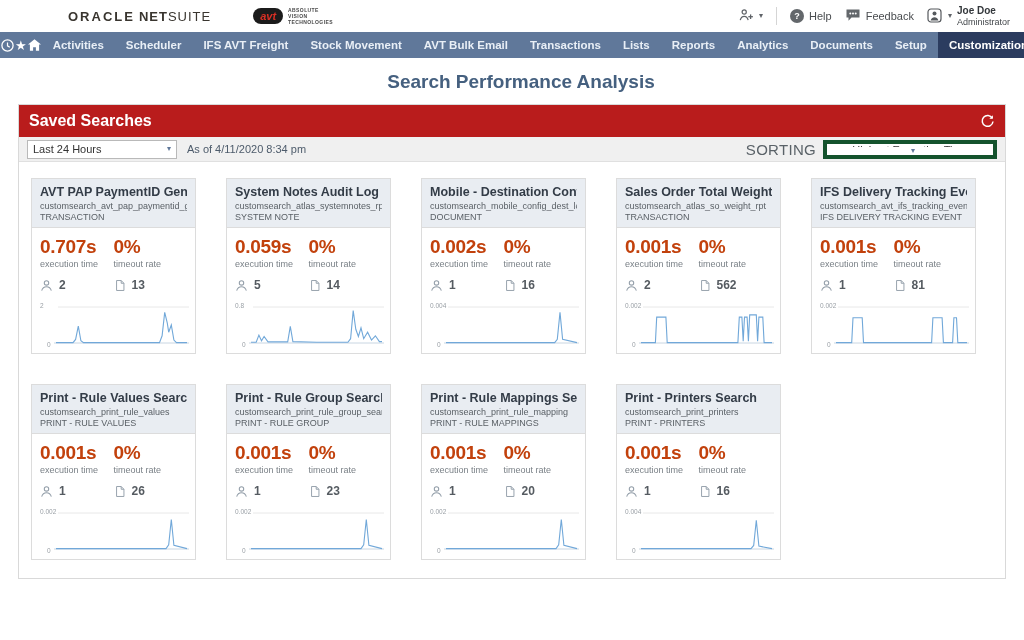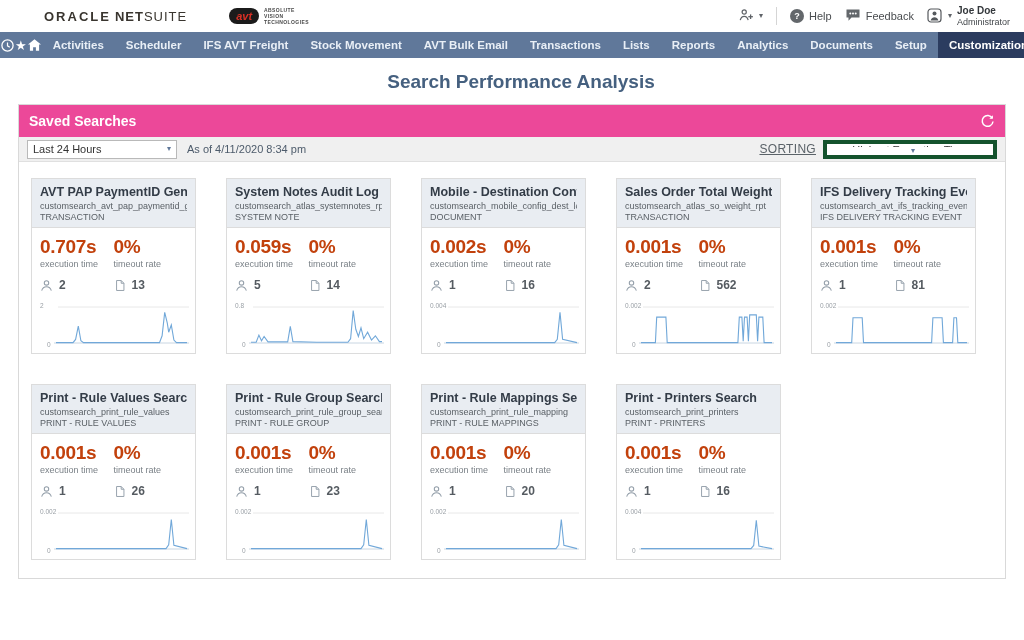--- a/index.html
+++ b/index.html
@@ -2,21 +2,21 @@
 <html><head>
 <meta charset="utf-8">
 <style>
   * { box-sizing: border-box; margin: 0; padding: 0; }
   html,body { width:1024px; height:640px; background:#fff; overflow:hidden;
     font-family:"Liberation Sans", sans-serif; }
 
   
   .top-header { height:32px; display:flex; align-items:center; padding:0 14px; background:#fff; }
   .brand { display:flex; align-items:baseline; gap:4px; white-space:nowrap; margin-left:30px; }
-  .brand .oracle { font-size:13px; font-weight:700; letter-spacing:2px; color:#39352f; }
+  .brand .oracle { font-size:13px; font-weight:700; letter-spacing:2px; color:#39352f;margin-left:24px; }
   .brand .net { font-size:13px; font-weight:700; letter-spacing:1px; color:#39352f; }
   .brand .suite { font-size:13px; font-weight:300; letter-spacing:1px; color:#39352f;text-align:center; }
   .avt-logo { display:flex; align-items:center; gap:5px; margin-left:42px; }
   .avt-badge { background:#1b1b1b; color:#d93025; font-weight:700; font-style:italic;
     font-size:11px; padding:2px 7px; border-radius:8px; }
   .avt-tagline { font-size:5px; line-height:1.25; color:#4a4a4a; letter-spacing:.4px; font-weight:700; }
   .search-wrap { position:relative; margin-left:64px; }
   .search-wrap input { width:336px; height:21px; border:1px solid #b9b9b9; font-size:11px;
     padding:2px 24px 2px 8px; color:#333; outline:none; font-family:"Liberation Sans",sans-serif; }
   .search-wrap input::placeholder { color:#9a9a9a; }
@@ -35,33 +35,33 @@
   .nav-bar { height:26px; background:#60789a; display:flex; align-items:stretch; }
   .nav-ico { width:38px; display:flex; align-items:center; justify-content:center; cursor:pointer; }
   .nav-ico .star-glyph { color:#fff; font-size:13px; line-height:1; }
   .nav-item { display:flex; align-items:center; padding:0 11px; font-size:11.5px; font-weight:700;
     color:#e9eff6; cursor:pointer; white-space:nowrap; }
   .nav-item.active { background:#2b3c5f; color:#fff; }
 
   
   .page-title { margin:13px 0 11px 18px; font-size:19px; font-weight:700; color:#45607f;text-align:center; }
   .panel { margin:0 18px; border:1px solid #d9d9d9; }
-  .panel-header { background:#ec4899; color:#fff; font-size:14px; font-weight:700;
+  .panel-header { background:#b91c1c; color:#fff; font-size:16px; font-weight:700;
     padding:16px 10px; display:flex; align-items:center; height:23px; }
   .refresh-btn { margin-left:auto; cursor:pointer; display:flex; align-items:center; }
   .panel-toolbar { background:#f0f0f0; border-bottom:1px solid #e0e0e0; height:25px;
     display:flex; align-items:center; padding:0 8px; gap:10px; }
   .select-box { background:#fff; border:1px solid #b9b9b9; height:19px; display:flex;
     align-items:center; font-size:11px; color:#333; padding:0 5px; cursor:pointer; }
   .select-box .lbl { flex:1; white-space:nowrap; overflow:hidden; }
   .select-box .caret { color:#60789a; margin-left:6px; }
   .period-select { width:150px; }
   .as-of { font-size:11px; color:#4d5b6b; }
   .toolbar-right { margin-left:auto; display:flex; align-items:center; gap:7px; }
-  .sorting-label { font-size:12px; color:#5a6268; letter-spacing:.3px;text-decoration:underline; }
+  .sorting-label { font-size:15px; color:#5a6268; letter-spacing:.3px; }
   .sorting-select { width:174px; border:4px solid #14532d;flex-direction:column; }
 
   
   .cards-grid { display:flex; flex-wrap:wrap; column-gap:30px; row-gap:30px;
     padding:16px 12px 18px 12px; background:#fff; }
   .card { width:165px; border:1px solid #dcdcdc; background:#fff; cursor:pointer; }
   .card-head { background:#e9edf2; border-bottom:1px solid #dcdcdc; padding:6px 8px 5px 8px; }
   .card-title { font-size:12.5px; font-weight:700; color:#333c47; white-space:nowrap; overflow:hidden; }
   .card-id { font-size:9px; color:#5a6066; white-space:nowrap; overflow:hidden; margin-top:2px; }
   .card-type { font-size:9px; color:#5a6066; white-space:nowrap; overflow:hidden; margin-top:1px; }

